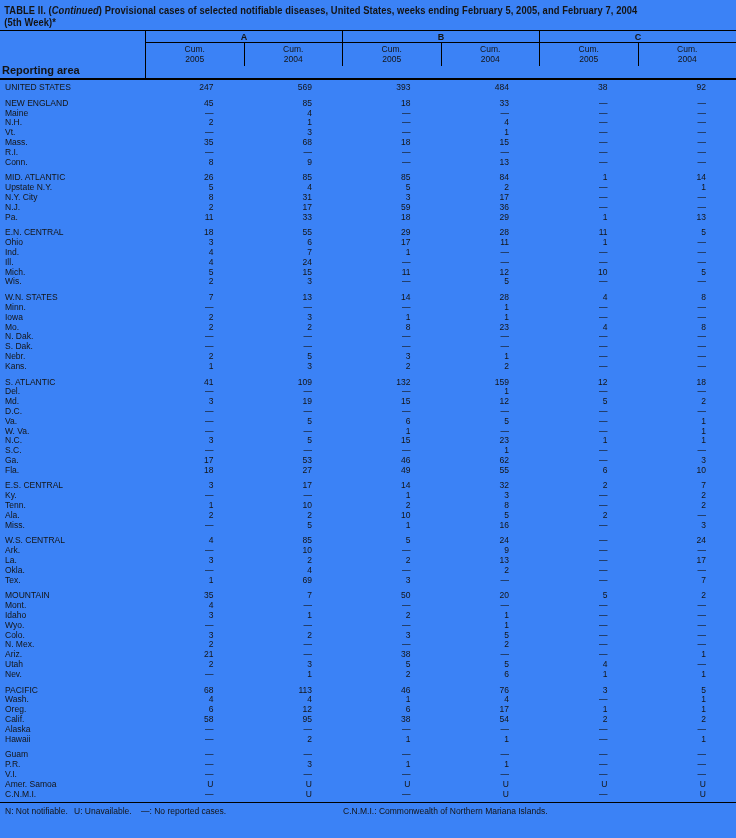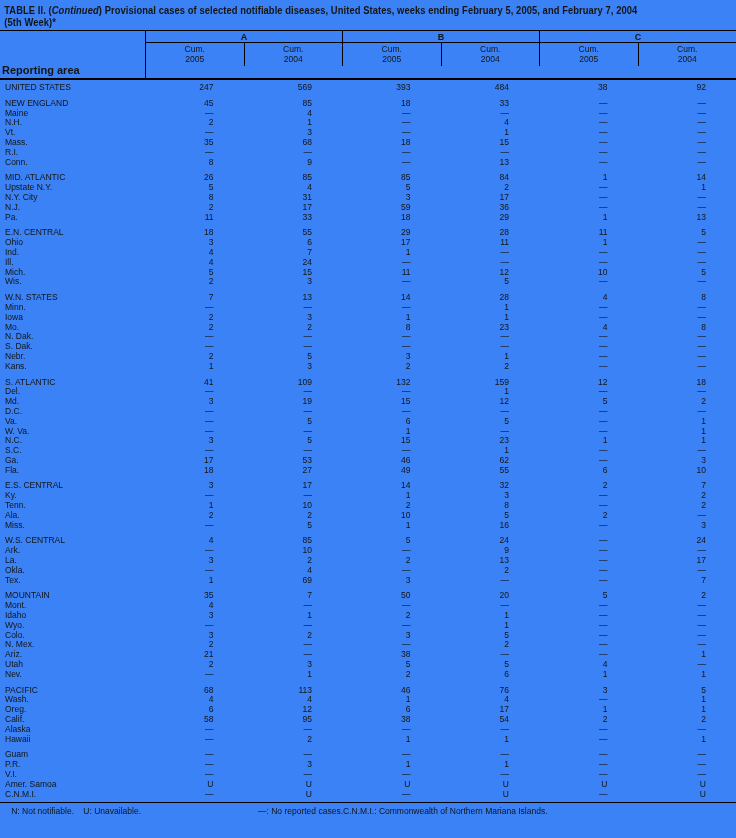--- a/index.html
+++ b/index.html
@@ -61,21 +61,21 @@
   .section { margin-top: 6px; }
   .section:first-child { margin-top: 0; }
   .row { display: flex; height: 9.8px; line-height: 9.8px; font-size: 8.5px; }
   .cell { white-space: nowrap; }
   .cell.label { flex: 0 0 145px; padding-left: 5px; }
   .cell.num { flex: 1 1 0; text-align: right; padding-right: 30px; }
 
   
   .bottomrule { border-top: 1.5px solid #000; }
   .legend { display: flex; padding: 3px 0 0 5px; font-size: 8.5px; line-height: 10px; }
-  .legend .li { white-space: nowrap; text-align: right; }
+  .legend .li { white-space: nowrap; }
   .legend .li.w1 { flex: 0 0 69px; }
   .legend .li.w2 { flex: 0 0 67px; }
   .legend .li.w3 { flex: 0 0 202px; }
   .note { padding: 1px 0 0 5px; font-size: 8.5px; line-height: 10px; }
 </style>
 </head>
 <body>
 
 <div class="page">
 

